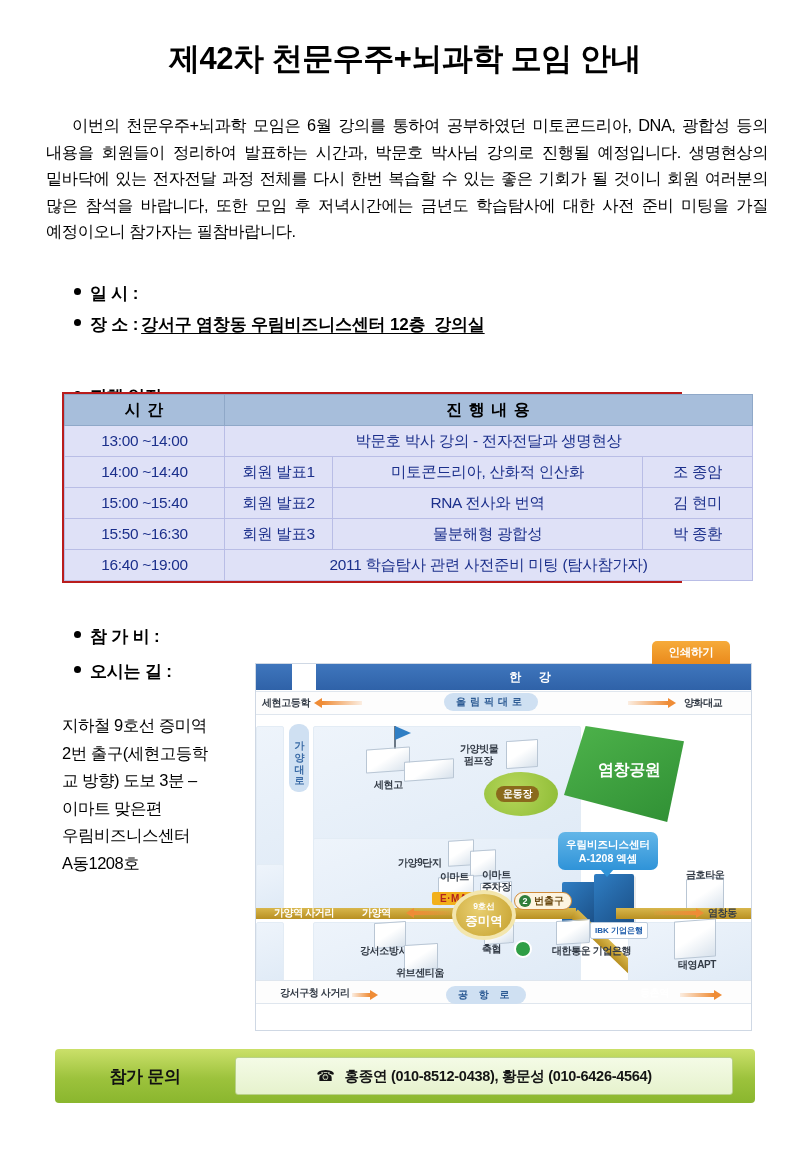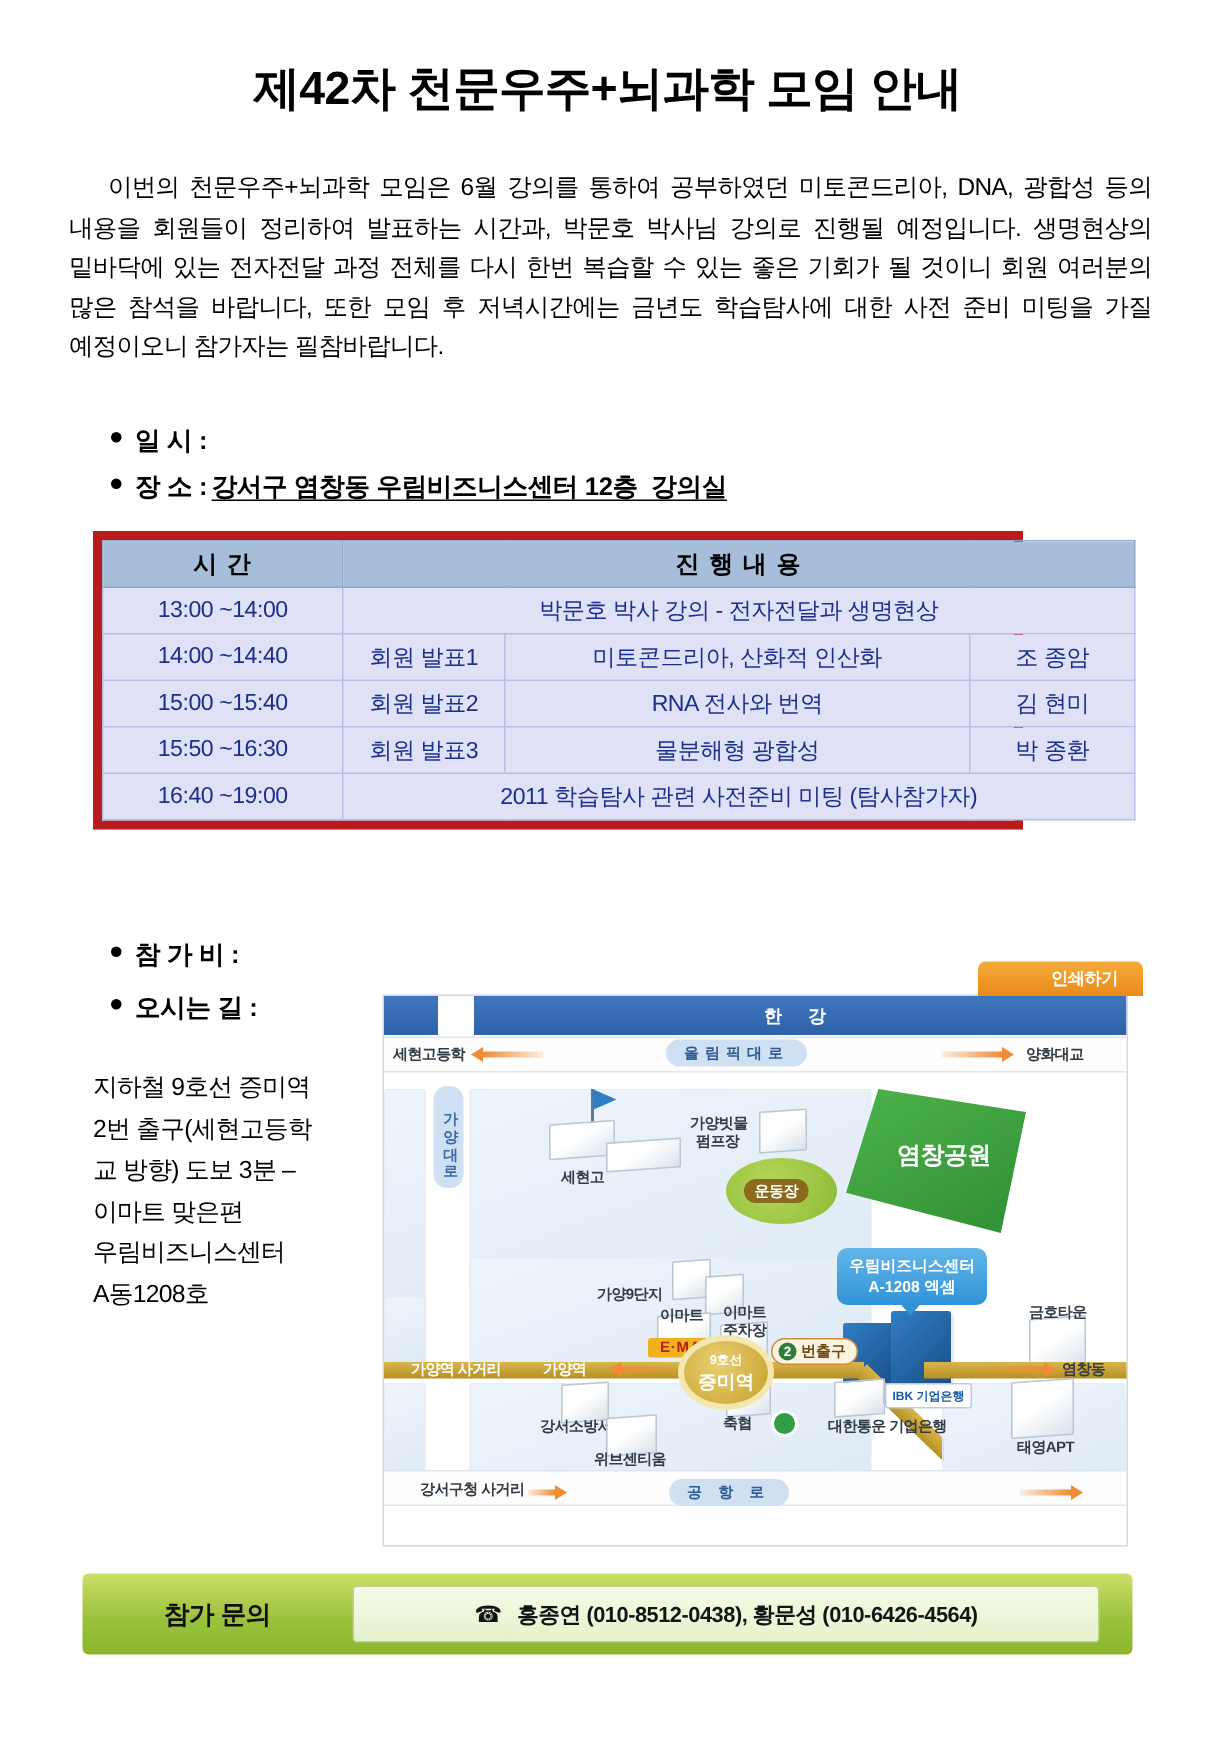--- a/index.html
+++ b/index.html
@@ -69,23 +69,23 @@
 
   #row-date  { top: 282px; left: 74px; }
   #row-place { top: 313px; left: 74px; }
   #row-sched { top: 344px; left: 74px; margin-top: 41px; }
   #row-fee   { top: 625px; left: 74px; }
   #row-dir   { top: 660px; left: 74px; }
 
   
   .sched-wrap {
     position: absolute;
-    top: 354px; left: 62px;
+    top: 392px; left: 62px;
     width: 620px;
-    border: 6px solid #b91c1c;
+    border: 2px solid #b91c1c;
     background: #dfe1f7;
     box-sizing: border-box;
   }
   table.sched {
     border-collapse: collapse;
     width: 100%;
     table-layout: fixed;
   }
   table.sched td, table.sched th {
     border: 1px solid #b9bde6;
@@ -141,21 +141,20 @@
     background: linear-gradient(#f6ab3a, #ea8a1c);
     border-radius: 5px 5px 0 0;
     color: #ffffff;
     font-size: 11.5px;
     font-weight: bold;
     display: flex;
     align-items: center;
     justify-content: center;
     letter-spacing: -0.3px;
     z-index: 4;
-    padding-left: 32px;
   }
   
   .m-han {
     position: absolute; top: 0; left: 44px; right: 0; height: 26px;
     background: linear-gradient(#3f76bd, #2f62a8);
     color: #ffffff; font-size: 12px; font-weight: bold;
     display: flex; align-items: center; justify-content: center;
     letter-spacing: 7px;
     margin-left: 16px;
   }

